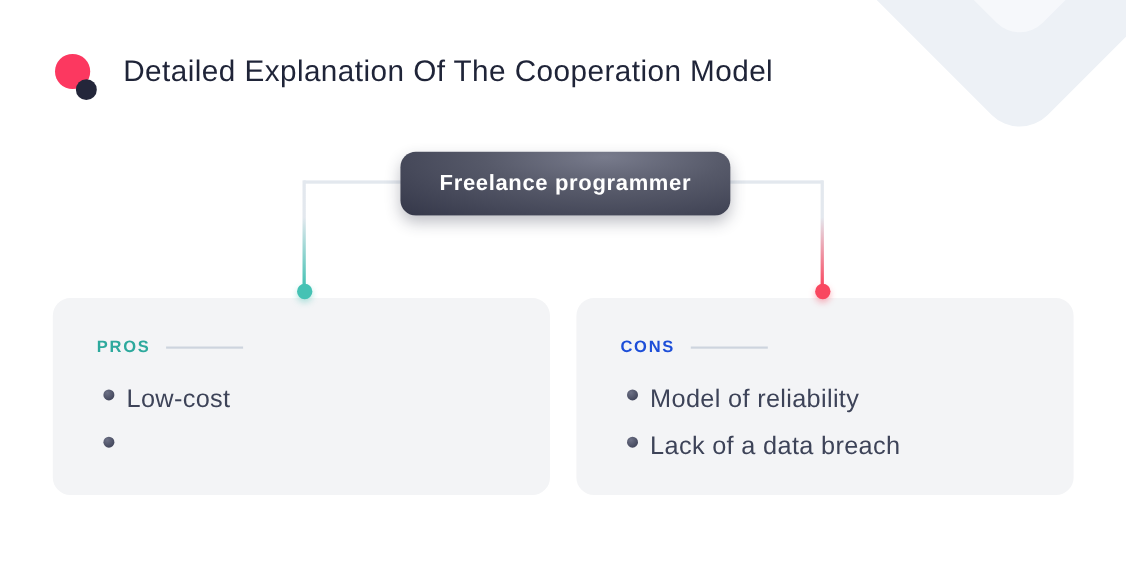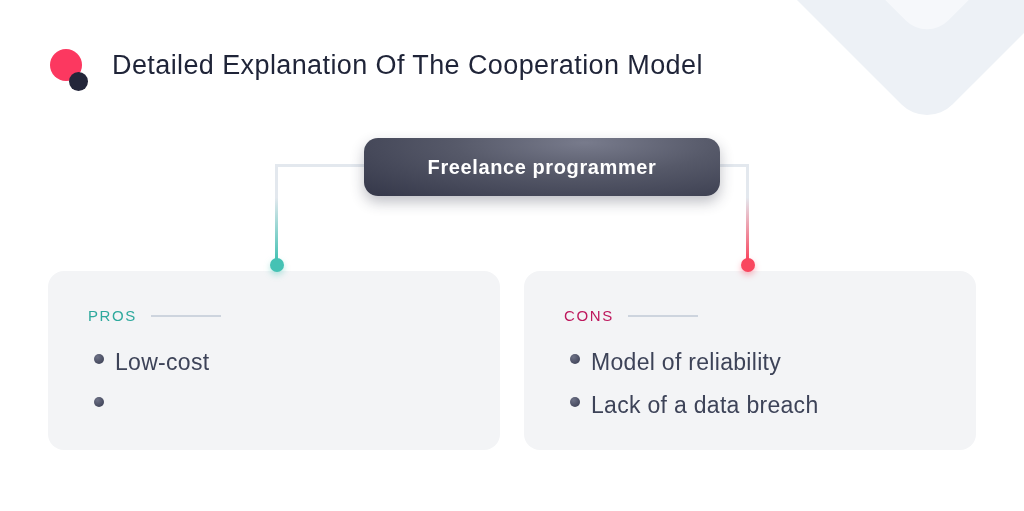--- a/index.html
+++ b/index.html
@@ -45,21 +45,21 @@
   .page-title {
     position: absolute; left: 112px; top: 50px;
     font-size: 27px; font-weight: 400;
     letter-spacing: 0.4px;
     color: #1f2438;
   }
 
   
   .root-node {
     position: absolute; left: 364px; top: 138px;
-    width: 356px; height: 58px;
+    width: 300px; height: 58px;
     border-radius: 14px;
     background: radial-gradient(ellipse at 62% 8%, #787b8c 0%, #565969 42%, #343749 100%);
     box-shadow: 0 6px 14px rgba(40, 44, 63, 0.30);
     display: flex; align-items: center; justify-content: center;
     z-index: 3;
   }
   .root-node-label {
     color: #ffffff;
     font-size: 20px; font-weight: 700;
     letter-spacing: 0.6px;
@@ -91,25 +91,25 @@
     background: #f3f4f6;
     border-radius: 16px;
     padding: 36px 36px 0 40px;
     z-index: 0;
   }
   .card-left  { left: 48px; }
   .card-right { left: 524px; }
 
   .card-head { display: flex; align-items: center; }
   .card-label {
-    font-size: 15px; font-weight: 400;
+    font-size: 15px; font-weight: 700;
     letter-spacing: 1.6px;
   }
   .label-pros { color: #2da99d; }
-  .label-cons { color: #be185d; }
+  .label-cons { color: #1d4ed8; }
   .card-rule {
     width: 70px; height: 2px;
     background: #cdd4de;
     margin-left: 14px;
   }
 
   .card-list { list-style: none; margin-top: 24px; }
   .card-item {
     display: flex; align-items: flex-start;
     margin-bottom: 13px;

